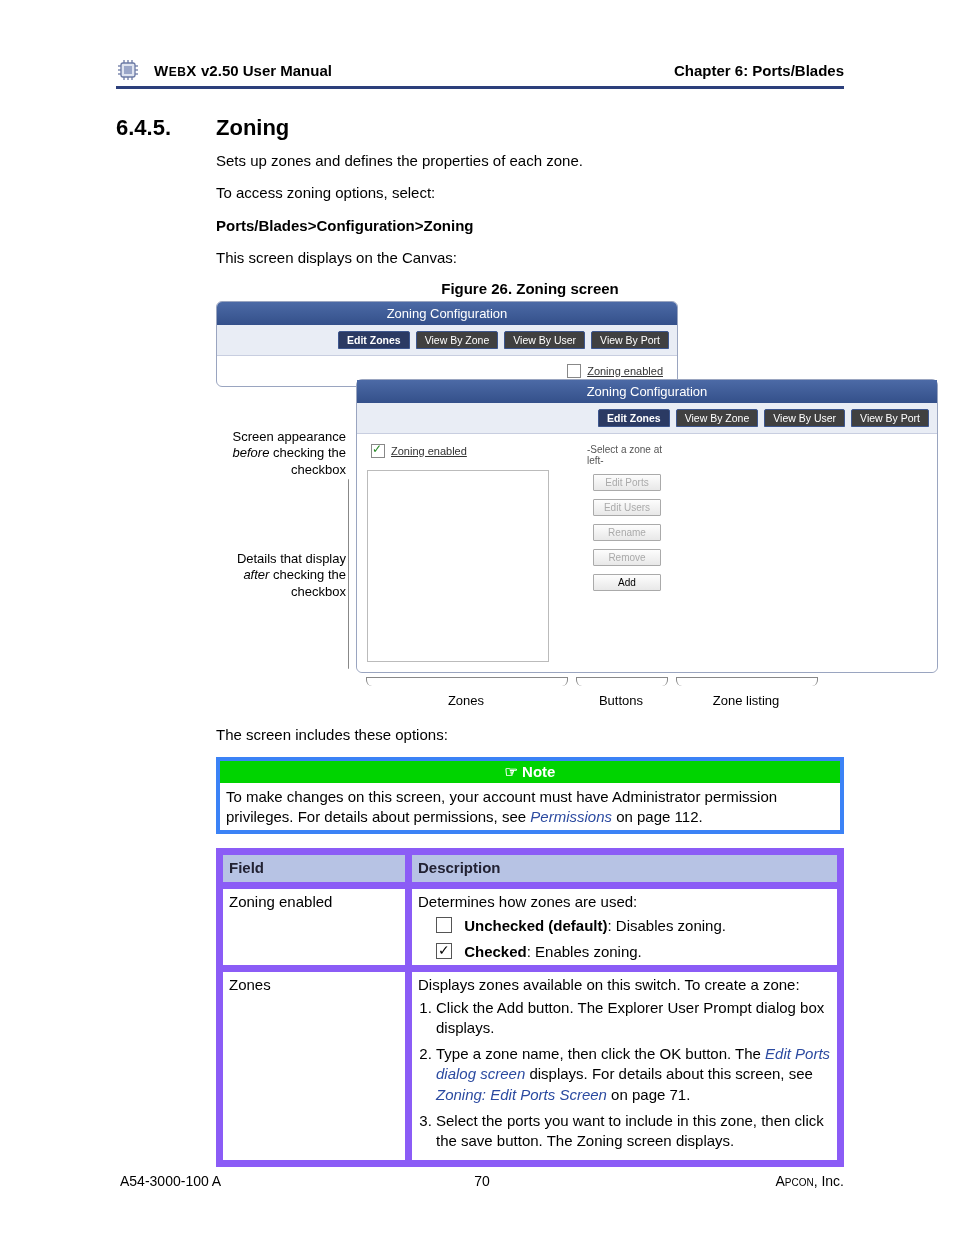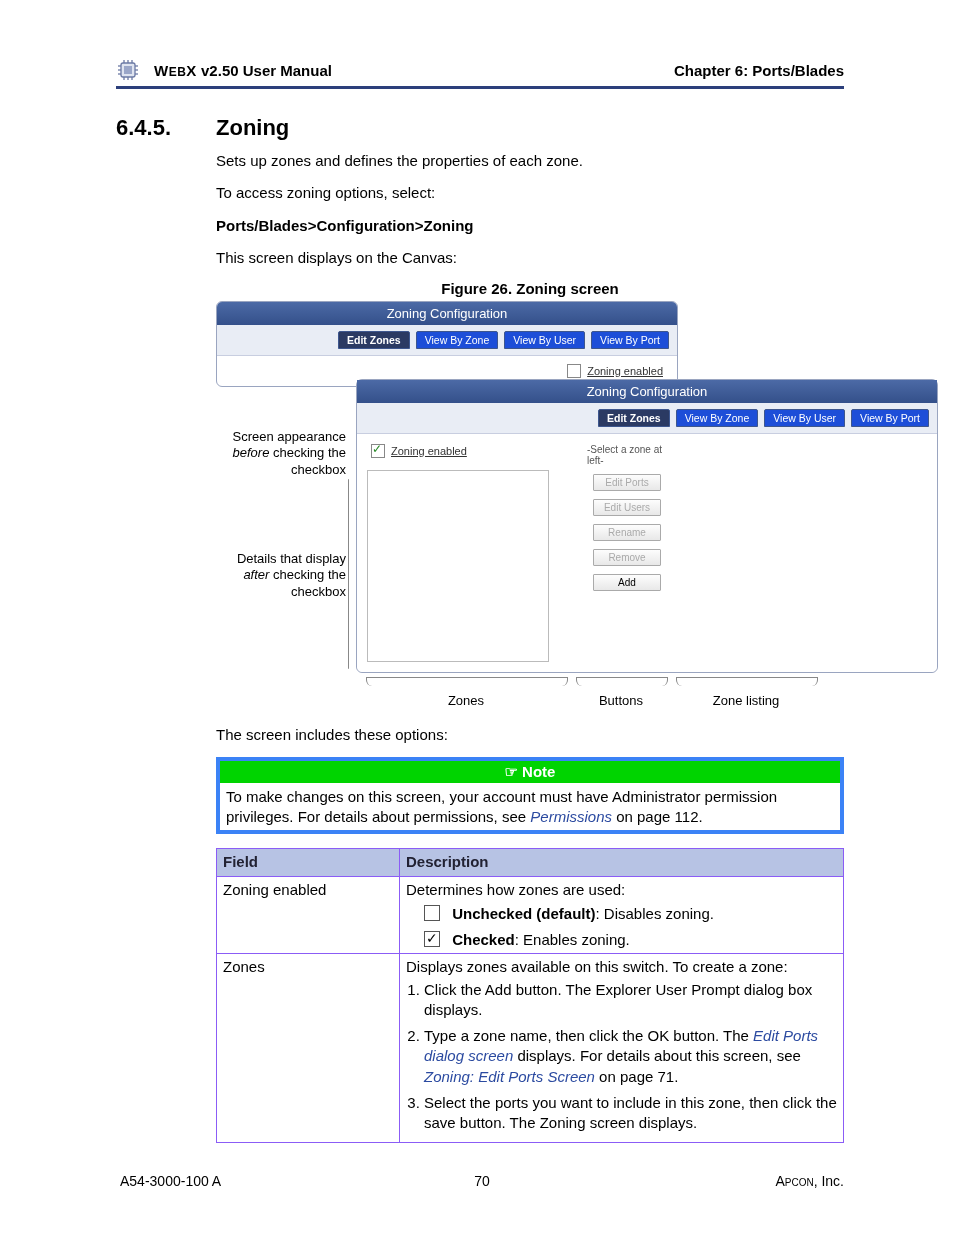--- a/index.html
+++ b/index.html
@@ -122,21 +122,21 @@
     display: flex;
     justify-content: flex-end;
     gap: 6px;
     padding: 6px 8px;
     background: #e9edf5;
     border-bottom: 1px solid #c8cee0;
   }
   .tab {
     font-size: 10.5px;
     color: #fff;
-    background: #1d4ed8;
+    background: #404040;
     padding: 2px 8px;
     border-radius: 2px 2px 0 0;
     border: 1px solid #3d568e;
   }
   .tab.active {
     background: #2b3a63;
     font-weight: bold;
   }
   .zoning-enabled-row {
     padding: 8px 14px;
@@ -259,21 +259,21 @@
   .link { color: #2b4aa0; font-style: italic; }
 
   
   table.fd {
     width: 100%;
     border-collapse: collapse;
     margin-top: 14px;
     font-size: 15px;
   }
   table.fd th, table.fd td {
-    border: 1px solid #8b5cf6;
+    border: 7px solid #8b5cf6;
     vertical-align: top;
     text-align: left;
     padding: 3px 6px;
     line-height: 1.35;
   }
   table.fd th {
     background: #b7c3e4;
     color: #223;
     font-weight: bold;
   }

